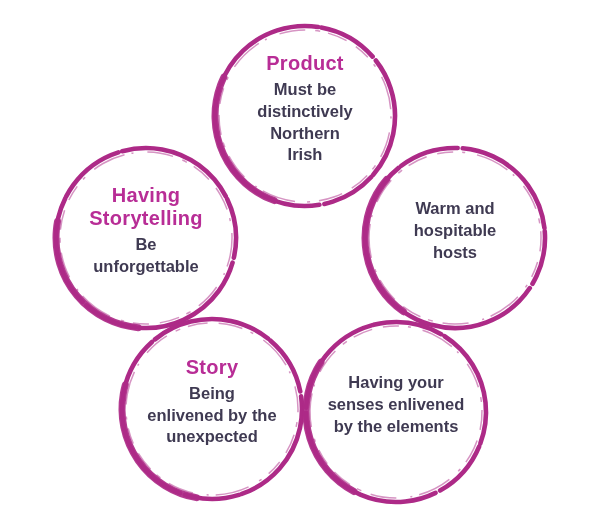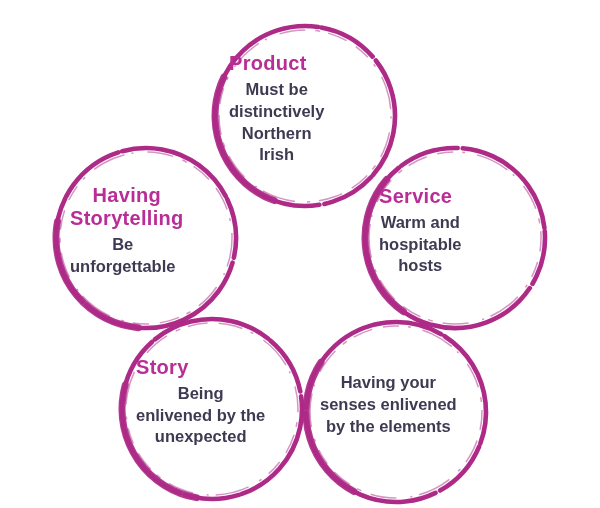--- a/index.html
+++ b/index.html
@@ -53,21 +53,21 @@
   .c-place   .ring-sketch{transform:rotate(25deg);}
   .c-product .ring-heavy{transform:rotate(110deg);}
   .c-brand   .ring-heavy{transform:rotate(95deg);}
   .c-service .ring-heavy{transform:rotate(125deg);}
   .c-story   .ring-heavy{transform:rotate(100deg);}
   .c-place   .ring-heavy{transform:rotate(118deg);}
 
   .label{
     position:absolute;left:0;top:0;right:0;bottom:0;
     display:flex;flex-direction:column;
-    align-items:flex-start;justify-content:center;
+    align-items:center;justify-content:center;
     text-align:center;padding:0 22px;
     transform:translateY(-7px);
   }
   .title{
     font-weight:700;
     font-size:20px;line-height:1.15;
     color:var(--heading);
     letter-spacing:.3px;
     white-space:pre-line;
     margin-bottom:4px;
@@ -113,21 +113,20 @@
     </div>
   </div>
 
   <div class="circle c-service">
     <svg class="ring" viewBox="0 0 196 196" aria-hidden="true">
       <circle class="ring-main" cx="98" cy="98" r="90"></circle>
       <circle class="ring-sketch" cx="98" cy="98" r="86"></circle>
       <circle class="ring-heavy" cx="98" cy="98" r="90"></circle>
     </svg>
     <div class="label">
-      <div class="title">Service</div>
       <div class="desc">Warm and
 hospitable
 hosts</div>
     </div>
   </div>
 
   <div class="circle c-story">
     <svg class="ring" viewBox="0 0 196 196" aria-hidden="true">
       <circle class="ring-main" cx="98" cy="98" r="90"></circle>
       <circle class="ring-sketch" cx="98" cy="98" r="86"></circle>

